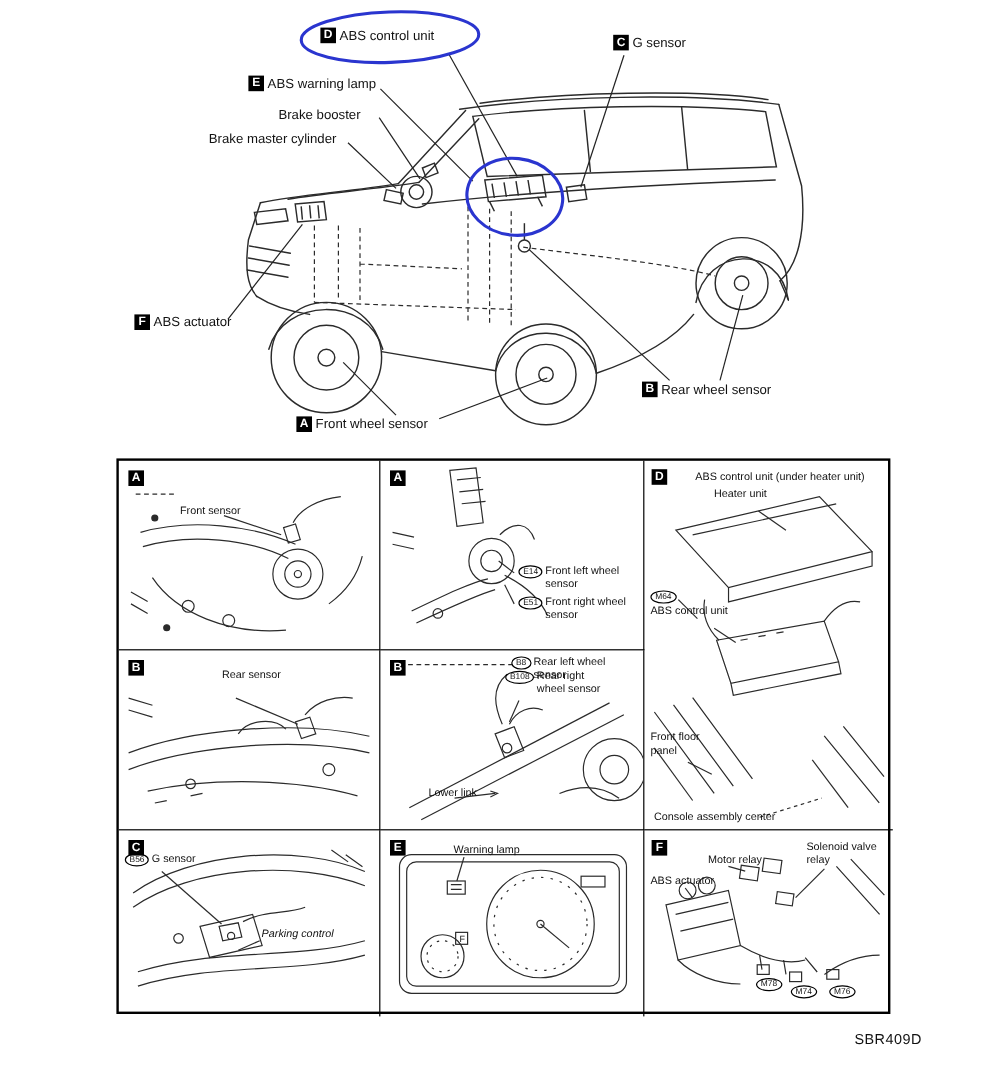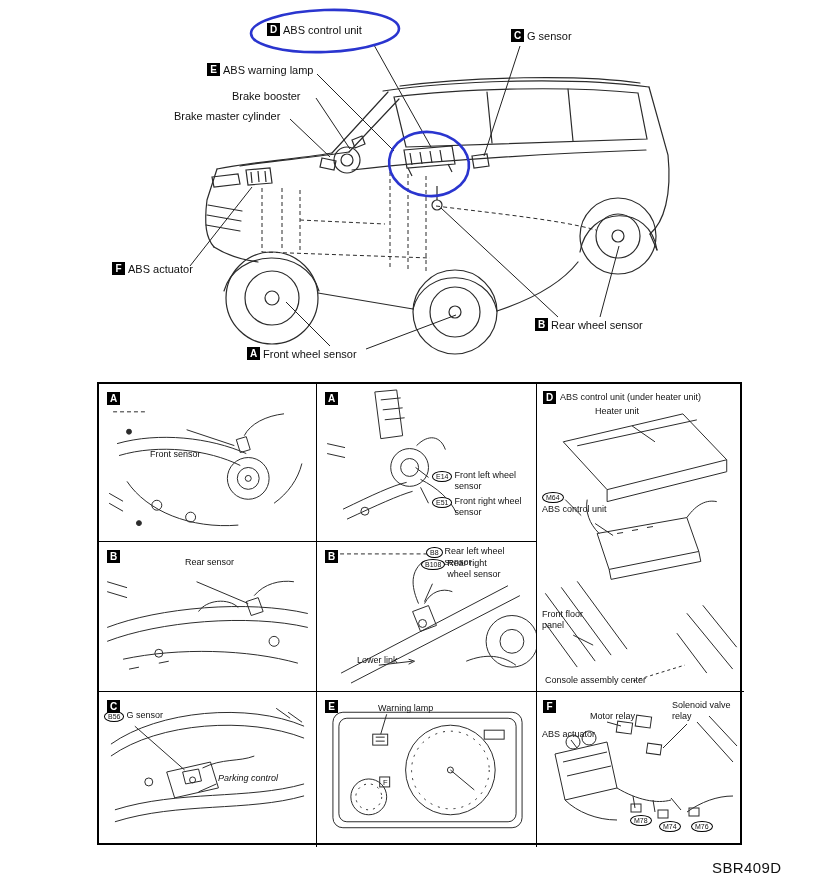--- a/index.html
+++ b/index.html
@@ -29,22 +29,22 @@
   .cell.no-r { border-right:none; }
   .cell.no-b { border-bottom:none; }
   .cell-lbl { position:absolute; font-size:9px; line-height:1.2; color:#111; z-index:2; }
   .pair { position:absolute; display:flex; align-items:flex-start; gap:2px; z-index:2; }
   .oval {
     display:inline-block; border:1px solid #000; border-radius:50%;
     font-size:7px; line-height:9px; height:11px; padding:0 3px; background:#fff;
     flex:0 0 auto; margin-top:0.5px;
   }
   .pair .cell-lbl { position:static; }
-  .fig-code { position:absolute; left:712px; top:859px; font-size:15px; letter-spacing:0.4px; color:#111; }
-  .dtitle { position:absolute; font-size:9px; z-index:2; }
+  .fig-code { position:absolute; left:712px; top:859px; font-size:12px; letter-spacing:0.4px; color:#111; }
+  .dtitle { position:absolute; font-size:9px; z-index:2;text-align:center; }
 </style>
 </head>
 <body>
 
 <div class="page" style="--annotation: #2a35cf; --ink: #2b2b2b;">
 
   <div style="position:absolute;left:0;top:0;width:822px;height:380px;">
     <svg class="art" viewBox="0 0 822 380">
       <g stroke="#2b2b2b" fill="none" stroke-width="1.2" stroke-linecap="round">
         <path d="M383,91 C460,80 575,77 649,87"></path>
@@ -169,21 +169,21 @@
           <circle cx="58" cy="122" r="5"></circle>
             <circle cx="92" cy="134" r="5"></circle>
           <path d="M28,98 C48,128 92,146 140,142"></path>
           <path d="M176,120 C190,110 200,96 204,80"></path>
           <path d="M10,110 l14,8 M10,120 l14,8"></path>
           <circle cx="30" cy="48" r="2.5" fill="#2b2b2b"></circle>
           <circle cx="40" cy="140" r="2.5" fill="#2b2b2b"></circle>
         </g>
       </svg>
       <span class="badge cbadge">A</span>
-      <div class="cell-lbl" style="left:51px;top:36px;margin-top:29px;">Front sensor</div>
+      <div class="cell-lbl" style="left:51px;top:36px;">Front sensor</div>
     </div>
 
     <div class="cell" style="grid-column:2;grid-row:1;">
       <svg class="art" viewBox="0 0 220 158">
         <g stroke="#2b2b2b" fill="none" stroke-width="1">
           <path d="M58,8 L80,6 L86,52 L64,55 Z"></path>
           <path d="M64,16 l20,-2 M66,26 l20,-2 M68,36 l20,-2"></path>
           <circle cx="93" cy="84" r="19"></circle>
             <circle cx="93" cy="84" r="9"></circle>
           <path d="M26,126 C55,112 76,102 90,99"></path>

